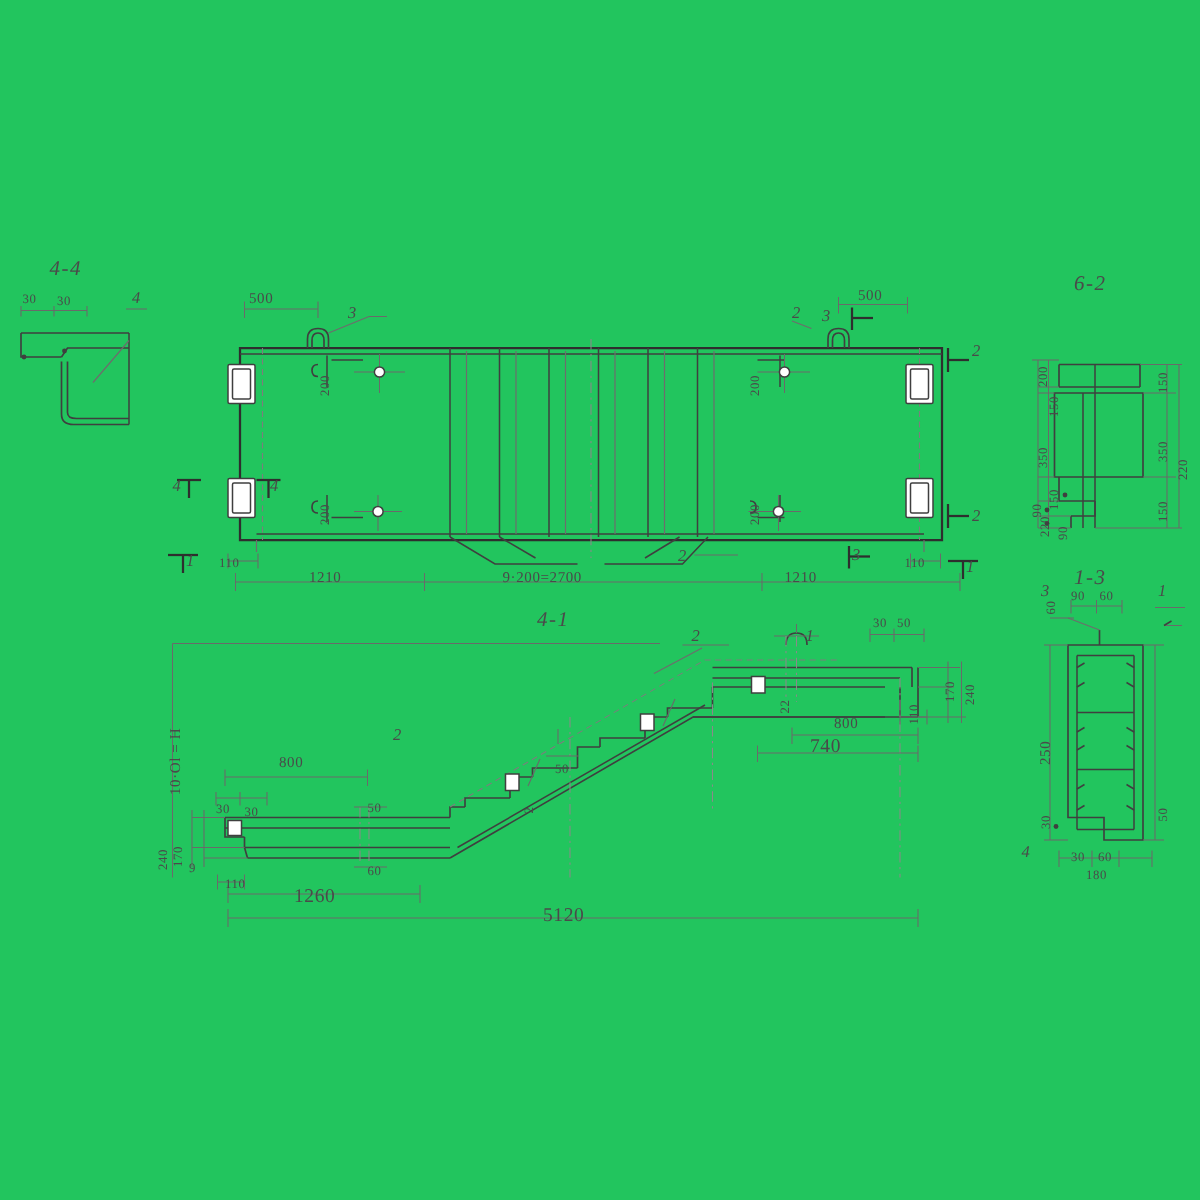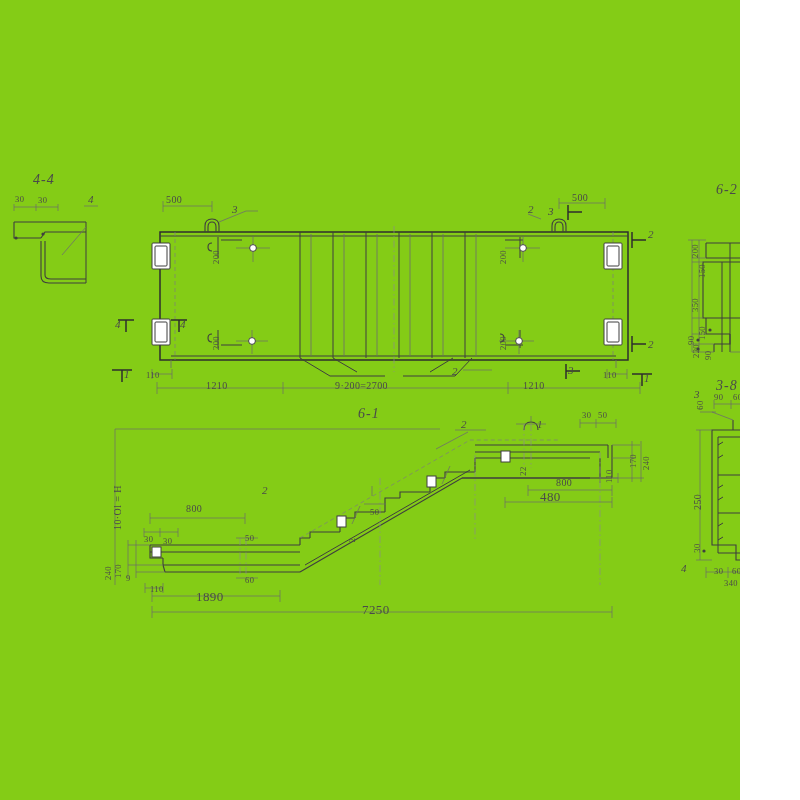--- a/index.html
+++ b/index.html
@@ -1,17 +1,17 @@
 <!DOCTYPE html>
 <html><head>
 <meta charset="utf-8">
 <style>
   html,body{margin:0;padding:0;background:#ffffff;}
   body{width:800px;height:800px;font-family:"Liberation Serif",serif;color:#3a3a3a;}
-  #sheet{position:relative;width:740px;height:800px;overflow:hidden;background:#84cc16;}
+  #sheet{position:relative;width:800px;height:800px;overflow:hidden;background:#22c55e;}
   .lbl{position:absolute;white-space:nowrap;color:#4a4a4a;
        font-family:"Liberation Serif",serif;letter-spacing:.4px;}
   .dim{font-size:10px;}
   .dim-sm{font-size:8.5px;}
   .title{font-size:14px;font-style:italic;letter-spacing:1px;}
   .mark{font-size:11px;font-style:italic;}
   .rot90{transform:rotate(-90deg);transform-origin:left top;}
   .rot90b{transform:rotate(-90deg);transform-origin:center center;}
   svg{position:absolute;left:0;top:0;}
   .ln{stroke:#3f3f3f;fill:none;stroke-width:1;}
@@ -403,21 +403,21 @@
 
   <div class="lbl mark" style="left:115px;top:318px;">4</div>
   <div class="lbl mark" style="left:180px;top:318px;">4</div>
   <div class="lbl mark" style="left:124px;top:368px;">1</div>
   <div class="lbl mark" style="left:644px;top:372px;">1</div>
   <div class="lbl mark" style="left:648px;top:228px;">2</div>
   <div class="lbl mark" style="left:648px;top:338px;">2</div>
   <div class="lbl mark" style="left:548px;top:205px;">3</div>
   <div class="lbl mark" style="left:568px;top:364px;">3</div>
 
-  <div class="lbl title" style="left:358px;top:406px;">6-1</div>
+  <div class="lbl title" style="left:358px;top:406px;">4-1</div>
   <div class="lbl dim rot90" style="left:112px;top:530px;">10·Ol = H</div>
   <div class="lbl dim-sm rot90" style="left:103px;top:580px;">240</div>
   <div class="lbl dim-sm rot90" style="left:113px;top:578px;">170</div>
   <div class="lbl dim-sm" style="left:126px;top:573px;">9</div>
   <div class="lbl dim" style="left:186px;top:503px;">800</div>
   <div class="lbl dim-sm" style="left:144px;top:534px;">30</div>
   <div class="lbl dim-sm" style="left:163px;top:536px;">30</div>
   <div class="lbl dim-sm" style="left:245px;top:533px;">50</div>
   <div class="lbl dim-sm" style="left:245px;top:575px;">60</div>
   <div class="lbl mark" style="left:262px;top:484px;">2</div>
@@ -425,45 +425,45 @@
   <div class="lbl mark" style="left:537px;top:418px;">1</div>
   <div class="lbl dim-sm rot90b" style="left:342px;top:535px;width:20px;text-align:center;">2</div>
   <div class="lbl dim-sm" style="left:370px;top:507px;">50</div>
   <div class="lbl dim-sm rot90b" style="left:513px;top:466px;width:20px;text-align:center;">22</div>
   <div class="lbl dim-sm" style="left:582px;top:410px;">30</div>
   <div class="lbl dim-sm" style="left:598px;top:410px;">50</div>
   <div class="lbl dim-sm rot90" style="left:628px;top:468px;">170</div>
   <div class="lbl dim-sm rot90" style="left:641px;top:470px;">240</div>
   <div class="lbl dim-sm rot90" style="left:604px;top:483px;">110</div>
   <div class="lbl dim" style="left:556px;top:477px;">800</div>
-  <div class="lbl dim" style="left:540px;top:489px;font-size:13px;">480</div>
+  <div class="lbl dim" style="left:540px;top:489px;font-size:13px;">740</div>
   <div class="lbl dim-sm" style="left:150px;top:584px;">110</div>
-  <div class="lbl dim" style="left:196px;top:589px;font-size:13px;">1890</div>
-  <div class="lbl dim" style="left:362px;top:602px;font-size:13px;">7250</div>
+  <div class="lbl dim" style="left:196px;top:589px;font-size:13px;">1260</div>
+  <div class="lbl dim" style="left:362px;top:602px;font-size:13px;">5120</div>
 
   <div class="lbl title" style="left:716px;top:182px;">6-2</div>
   <div class="lbl dim-sm rot90" style="left:690px;top:258px;">200</div>
   <div class="lbl dim-sm rot90" style="left:697px;top:278px;">150</div>
   <div class="lbl dim-sm rot90" style="left:690px;top:312px;">350</div>
   <div class="lbl dim-sm rot90" style="left:697px;top:340px;">150</div>
   <div class="lbl dim-sm rot90" style="left:686px;top:345px;">90</div>
   <div class="lbl dim-sm rot90" style="left:691px;top:358px;">220</div>
   <div class="lbl dim-sm rot90" style="left:703px;top:360px;">90</div>
   <div class="lbl dim-sm rot90" style="left:770px;top:262px;">150</div>
   <div class="lbl dim-sm rot90" style="left:770px;top:308px;">350</div>
   <div class="lbl dim-sm rot90" style="left:770px;top:348px;">150</div>
   <div class="lbl dim-sm rot90" style="left:783px;top:320px;">220</div>
 
-  <div class="lbl title" style="left:716px;top:378px;">3-8</div>
+  <div class="lbl title" style="left:716px;top:378px;">1-3</div>
   <div class="lbl dim-sm" style="left:714px;top:392px;">90</div>
   <div class="lbl dim-sm" style="left:733px;top:392px;">60</div>
   <div class="lbl mark" style="left:694px;top:388px;">3</div>
   <div class="lbl mark" style="left:772px;top:388px;">1</div>
   <div class="lbl dim-sm rot90b" style="left:691px;top:400px;width:18px;text-align:center;">60</div>
   <div class="lbl dim rot90" style="left:692px;top:510px;">250</div>
   <div class="lbl dim-sm rot90b" style="left:688px;top:543px;width:18px;text-align:center;">30</div>
   <div class="lbl dim-sm rot90b" style="left:766px;top:538px;width:18px;text-align:center;">50</div>
   <div class="lbl mark" style="left:681px;top:562px;">4</div>
   <div class="lbl dim-sm" style="left:714px;top:566px;">30</div>
   <div class="lbl dim-sm" style="left:732px;top:566px;">60</div>
-  <div class="lbl dim-sm" style="left:724px;top:578px;">340</div>
+  <div class="lbl dim-sm" style="left:724px;top:578px;">180</div>
 
 </div>
 
 </body></html>

